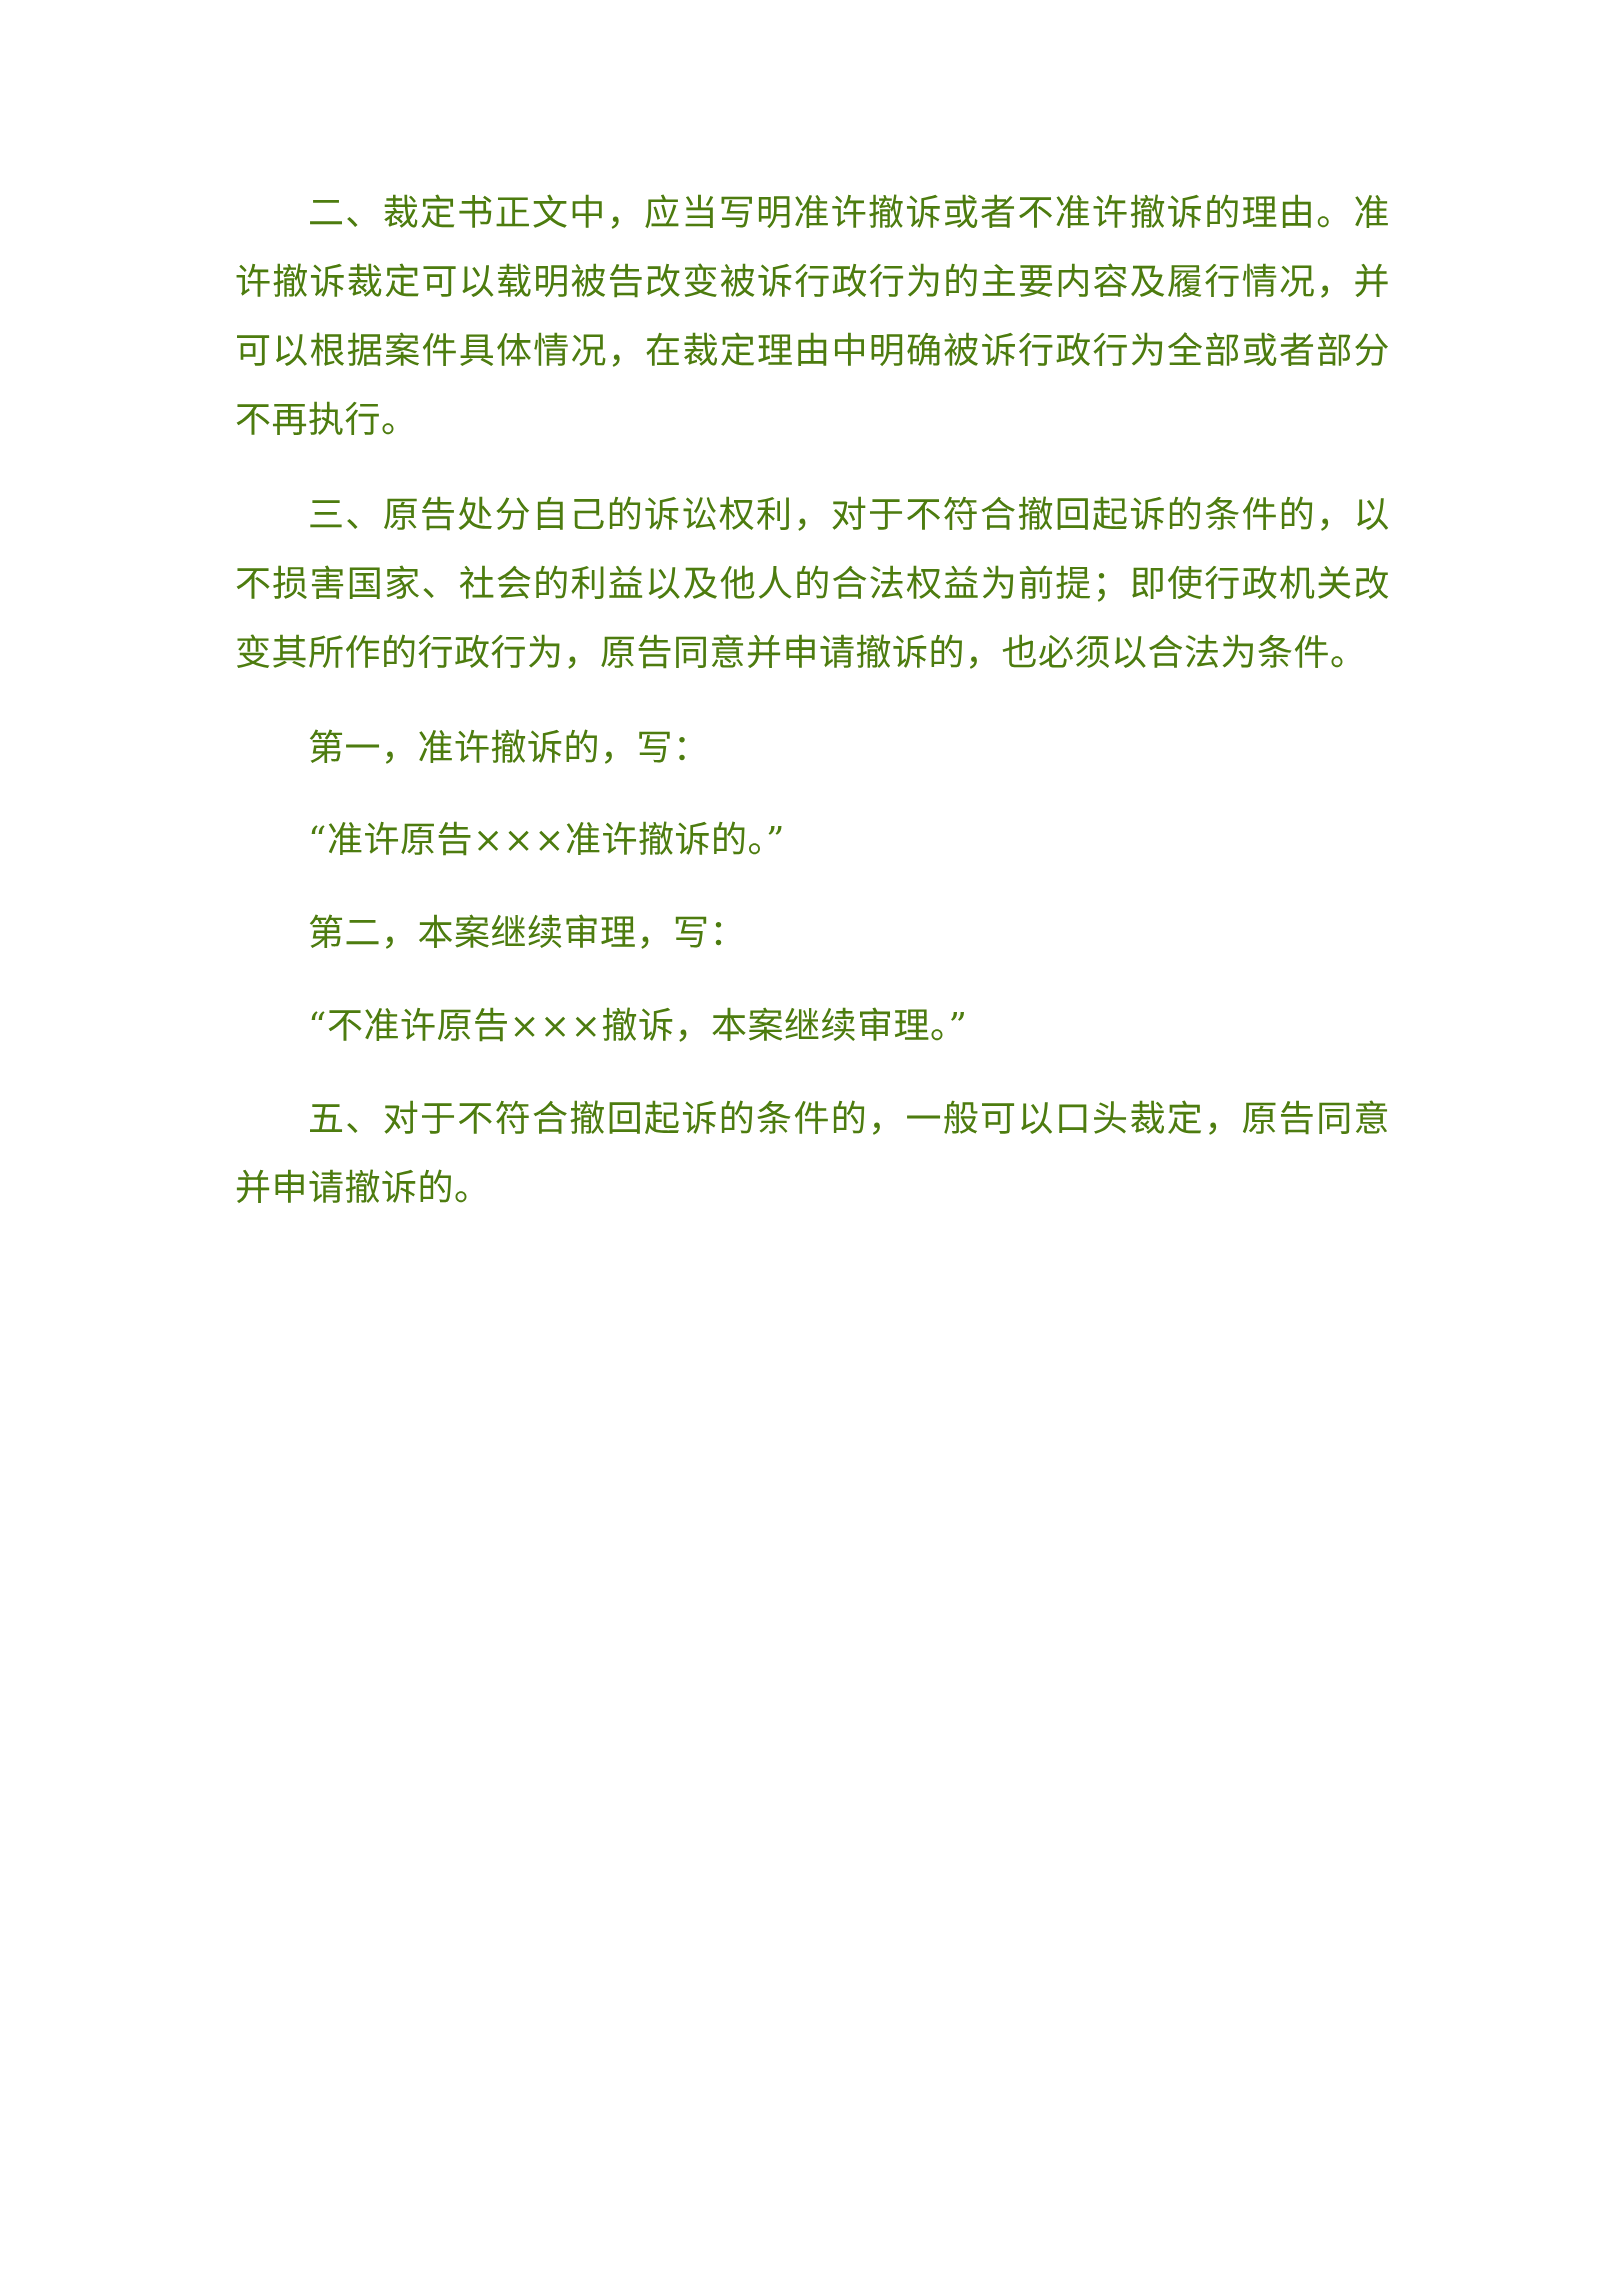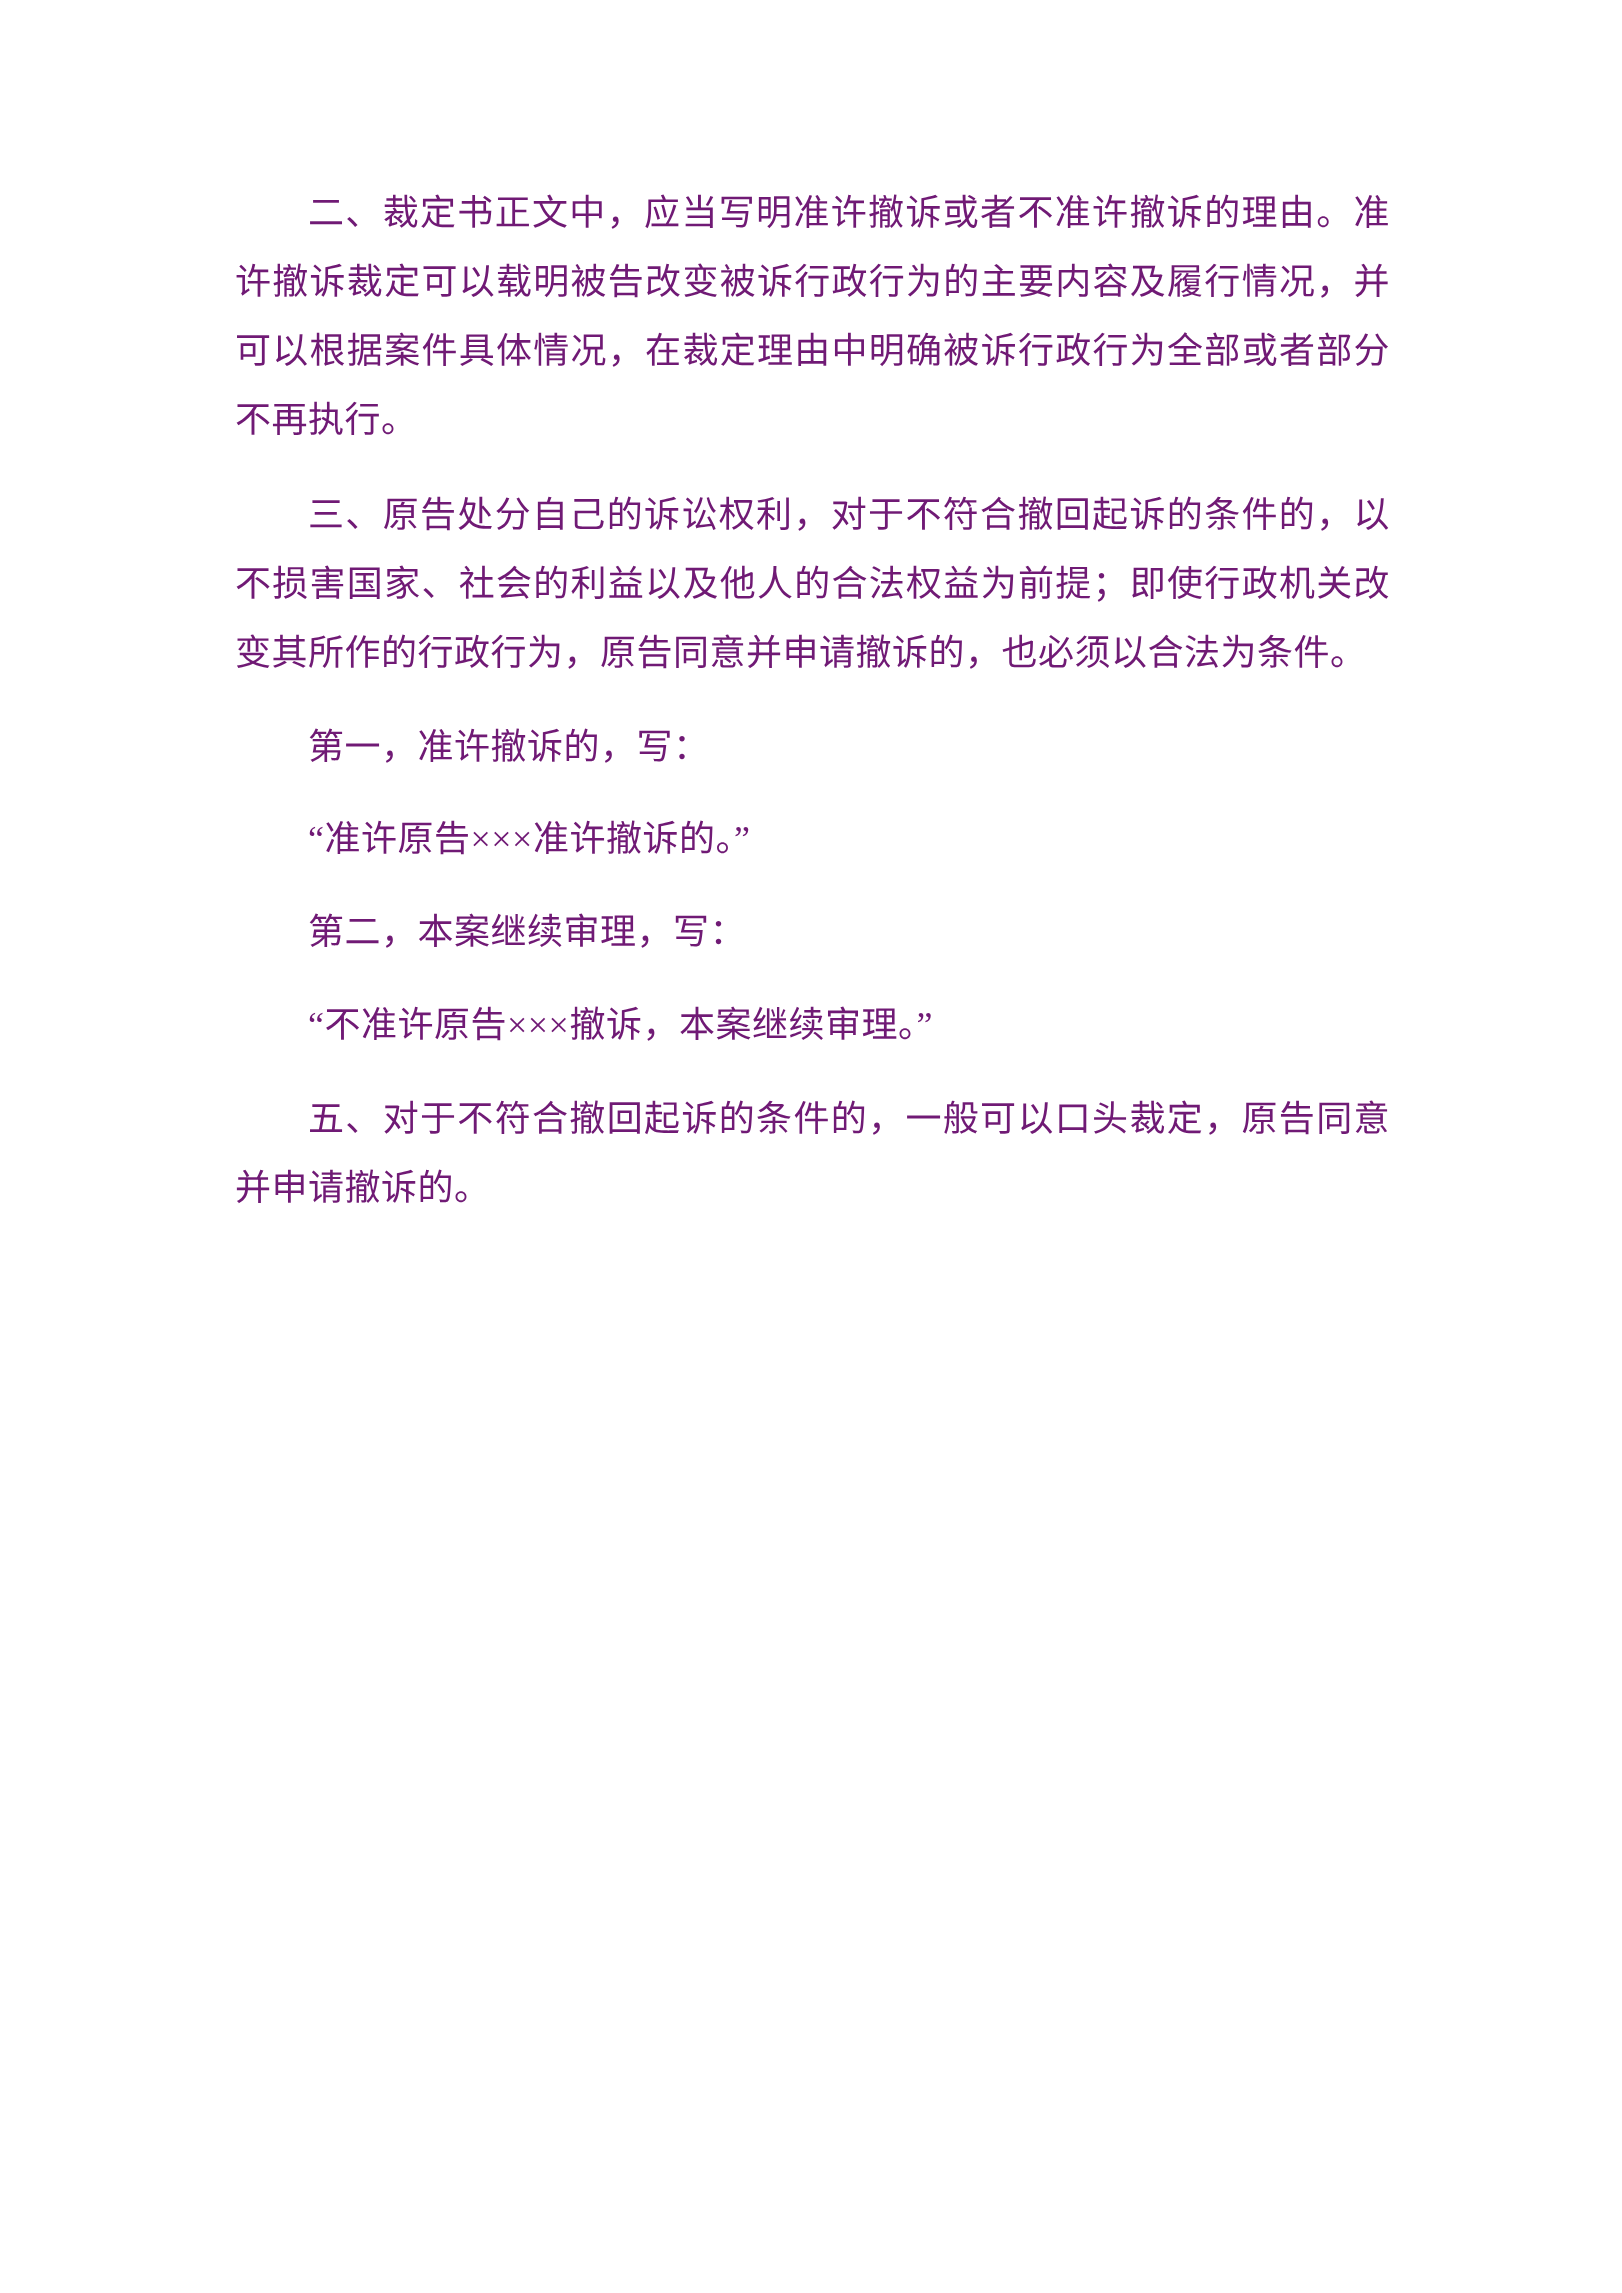--- a/index.html
+++ b/index.html
@@ -20,31 +20,30 @@
   .doc-body {
     position: absolute;
     left: 235px;
     top: 178px;
     width: 1155px;
   }
   .para {
     font-family: "DejaVu Serif", "Liberation Serif", serif;
     font-size: 36px;
     line-height: 1.92;
-    color: #701a75;
+    color: #4d7c0f;
     text-align: justify;
     text-justify: inter-ideograph;
     margin: 0 0 25.5px 0;
     letter-spacing: 0.5px;
     text-indent: 73px;
     white-space: pre-wrap;
   }
   .para.tight {
     margin-bottom: 23.6px;
-    font-family: Liberation Serif, serif;
   }
   .para.quote {
     text-indent: 73px;
   }
 </style>
 </head>
 <body>
 
 <div class="page">
   <div class="doc-body">

